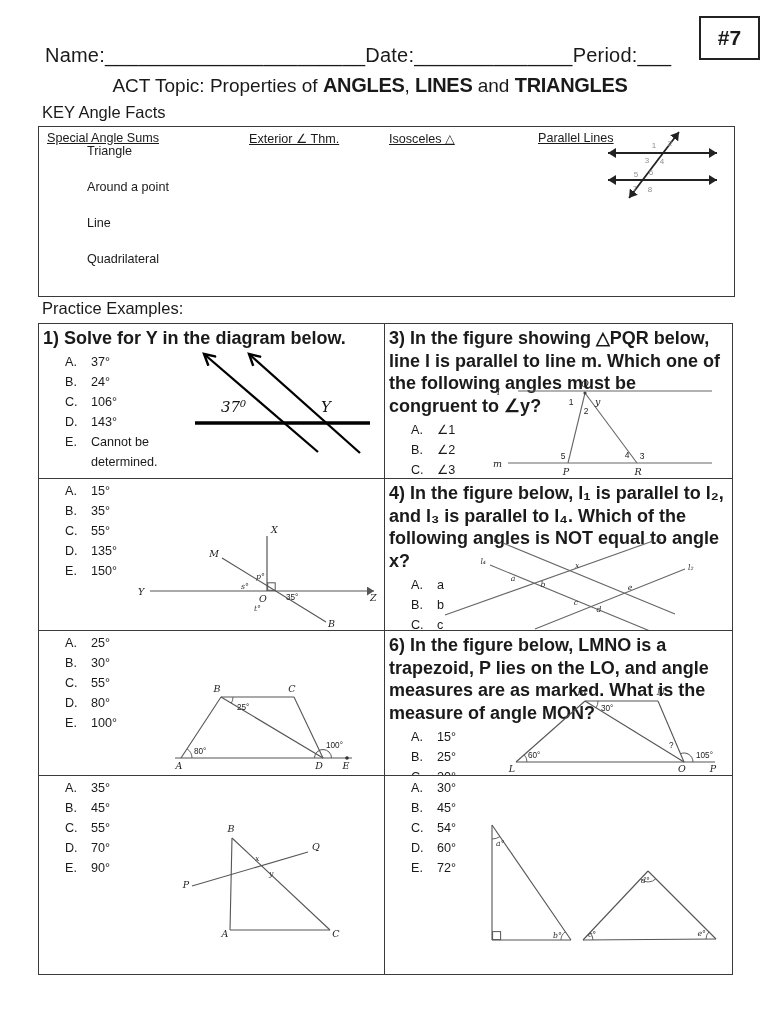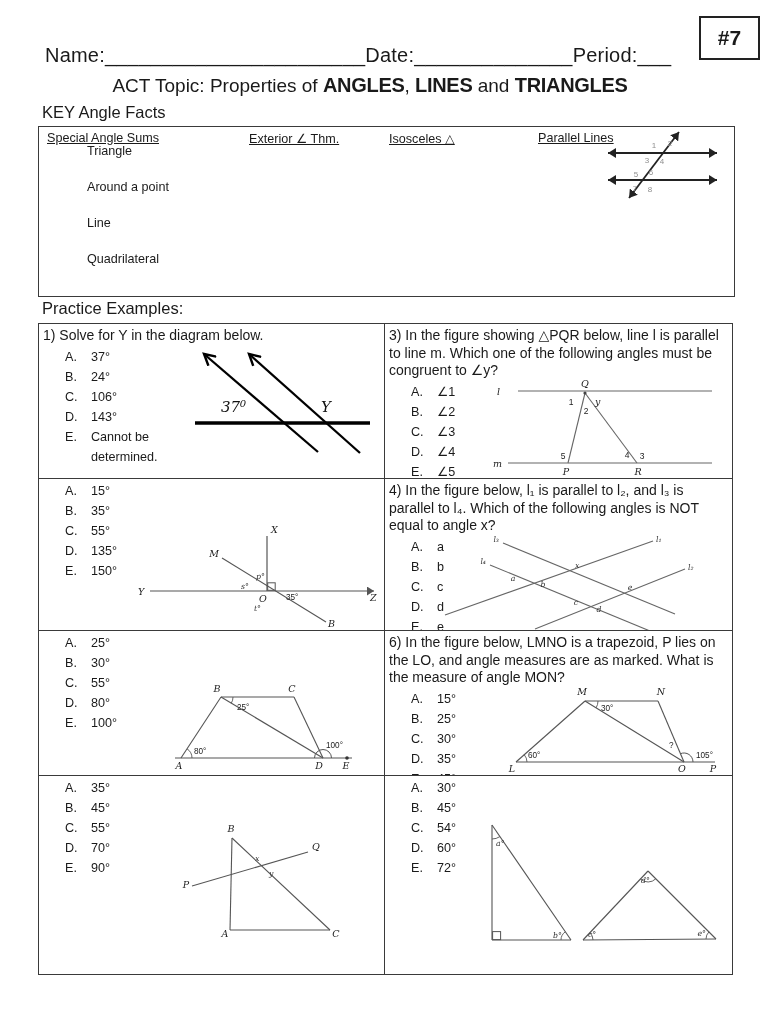--- a/index.html
+++ b/index.html
@@ -20,21 +20,21 @@
   .kheads span:nth-child(1){left:8px}.kheads span:nth-child(2){left:210px}
   .kheads span:nth-child(3){left:350px}.kheads span:nth-child(4){left:499px}
   .krow{position:absolute;left:8px;font-size:12.6px;margin-left:40px;}
   .krows div:nth-child(1){top:17px}.krows div:nth-child(2){top:53px}
   .krows div:nth-child(3){top:89px}.krows div:nth-child(4){top:125px}
   
   .ptable{position:absolute;left:38px;top:323px;width:695px;height:652px;border:1.6px solid #3a3a3a;
     display:grid;grid-template-columns:346px 1fr;grid-template-rows:155px 152px 145px 1fr;box-sizing:border-box;}
   .cell{position:relative;overflow:hidden;border-right:1.5px solid #3a3a3a;border-bottom:1.5px solid #3a3a3a;}
   .cell.rc{border-right:none;} .cell.br{border-bottom:none;}
-  .qtext{padding:3px 6px 0 4px;font-size:14px;line-height:1.26;}
+  .qtext{padding:3px 6px 0 4px;font-size:18px;line-height:1.26;font-weight:bold;}
   ul.choices{list-style:none;margin:2px 0 0 26px;padding:0;}
   ul.choices li{display:flex;line-height:20px;font-size:12.6px;}
   ul.choices .ltr{flex:none;width:26px;}
   ul.choices .val{max-width:95px;}
   svg.diag{position:absolute;left:0;top:0;pointer-events:none;}
   
   .dlab{font:italic 9.5px "DejaVu Serif",serif;fill:#222;}
   .dnum{font:8.5px "Liberation Sans",sans-serif;fill:#222;}
   .dsm{font:8.2px "Liberation Sans",sans-serif;fill:#222;}
   .dtiny{font:italic 7.8px "DejaVu Serif",serif;fill:#333;}

